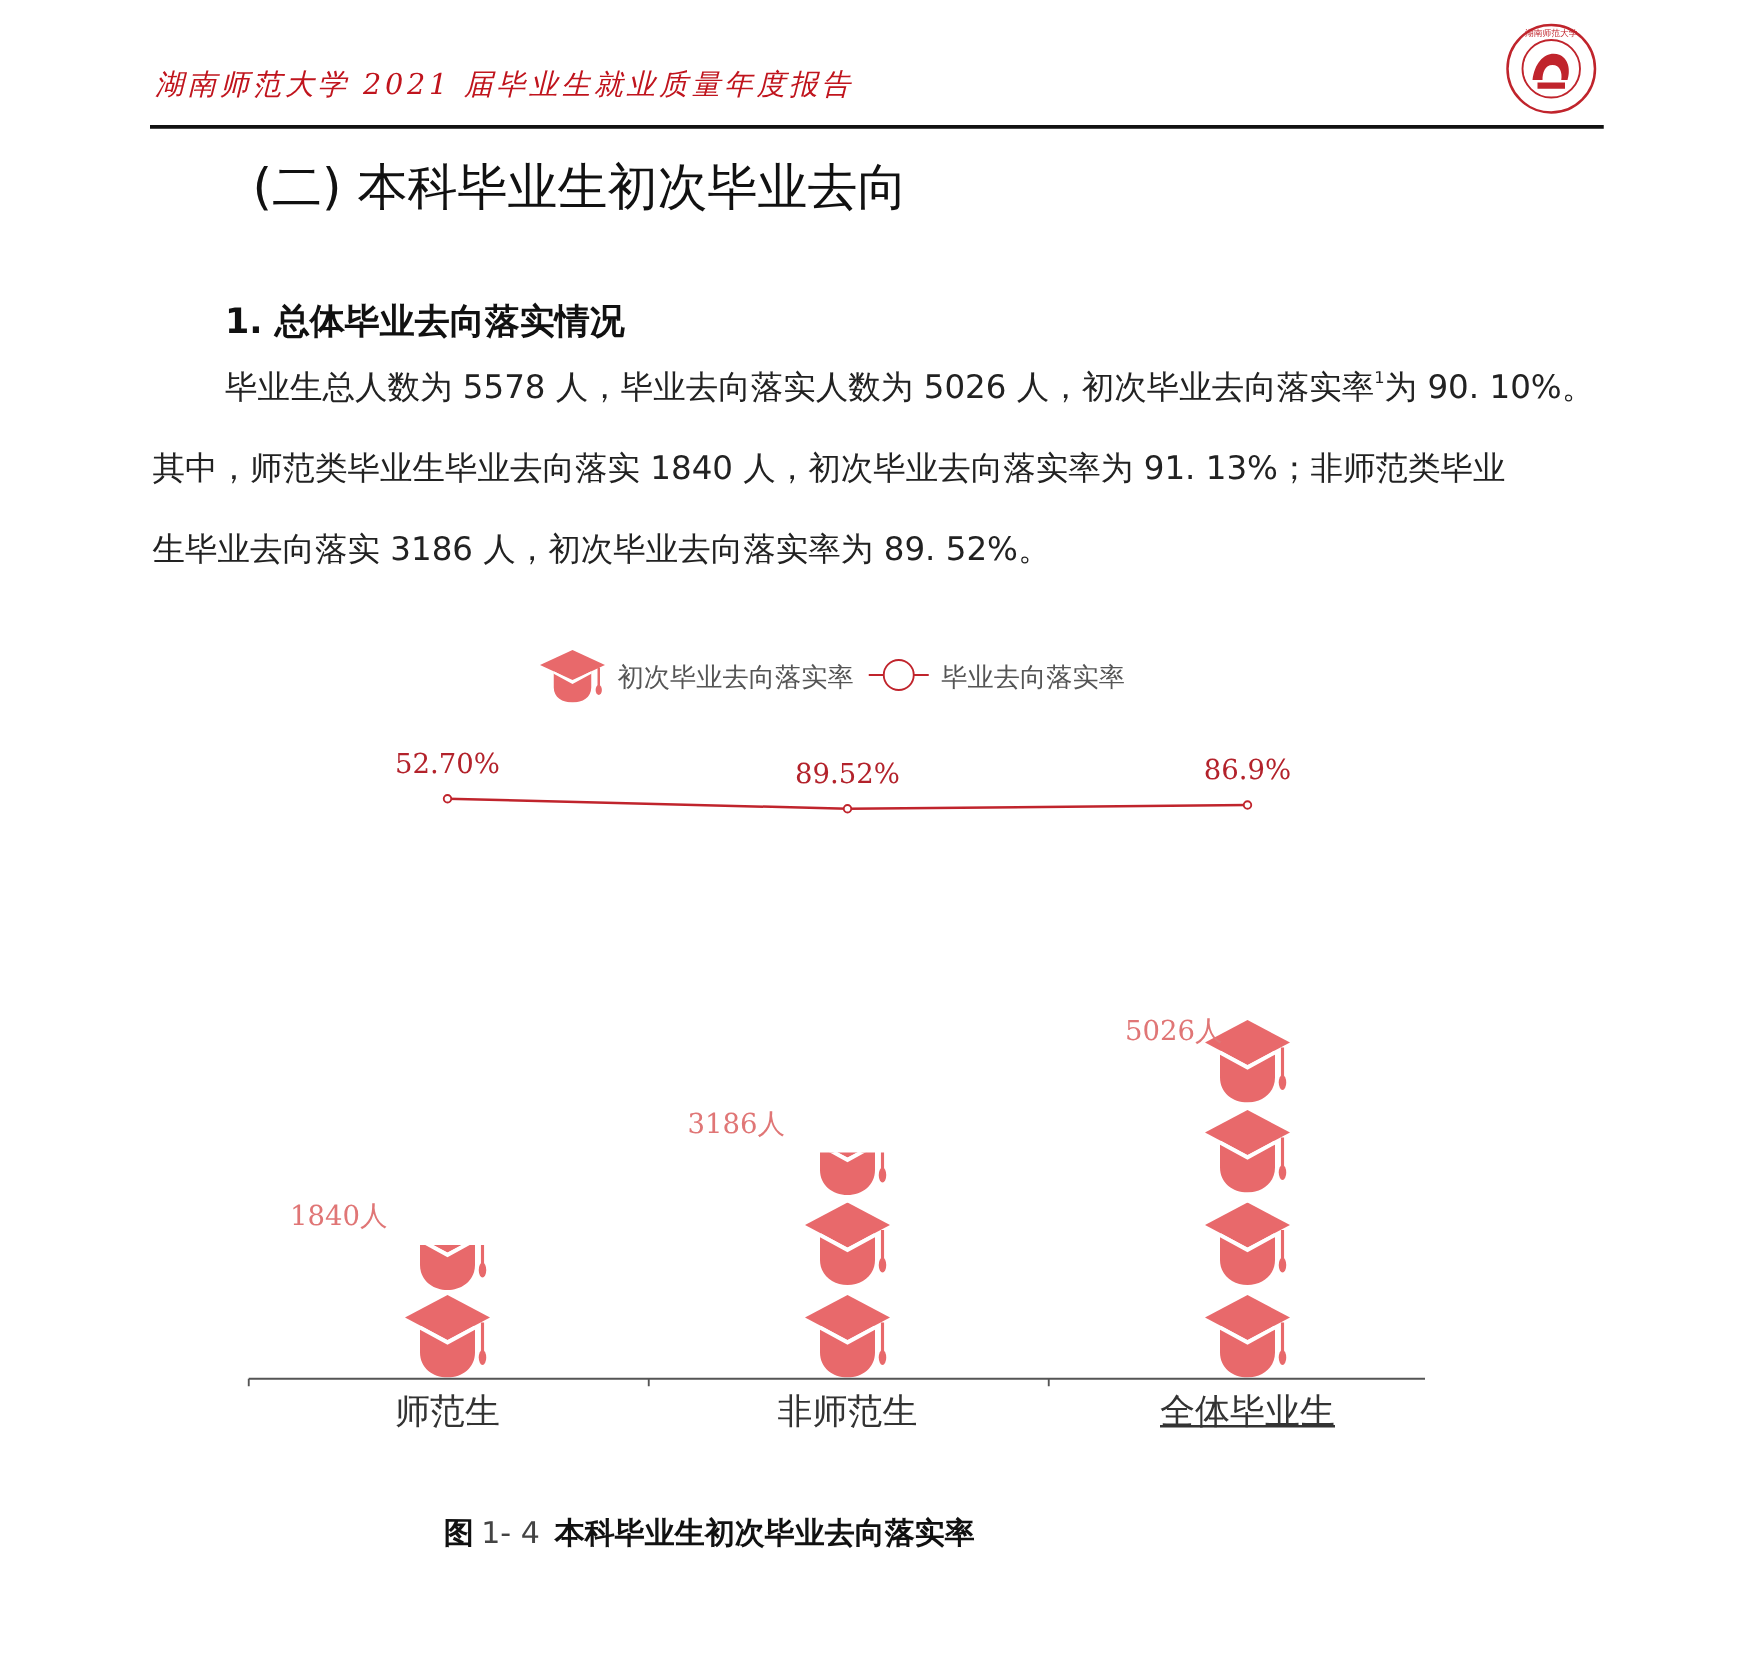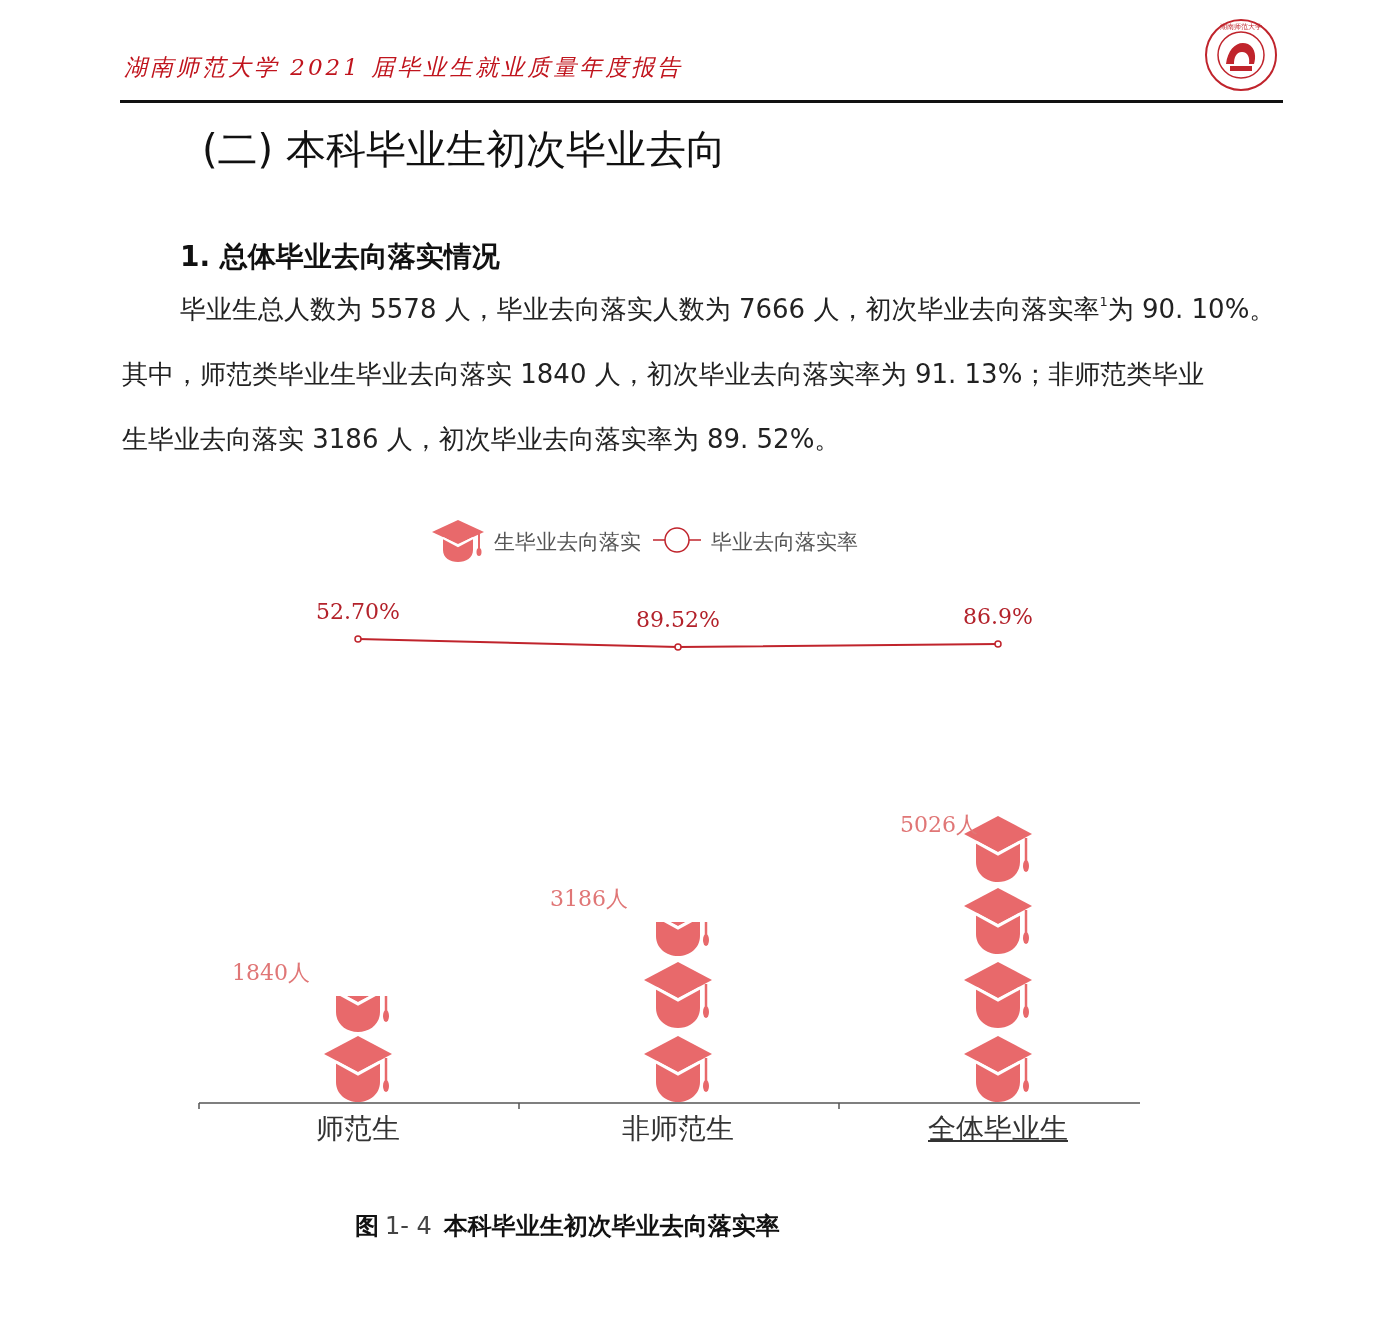--- a/index.html
+++ b/index.html
@@ -39,36 +39,36 @@
     <rect x="26" y="48" width="22" height="5" fill="#c0242c"></rect>
     <text x="37" y="58" font-size="5" fill="#fff" text-anchor="middle" font-family="DejaVu Sans, sans-serif">1938</text>
     <text x="37" y="11" font-size="7" fill="#c0242c" text-anchor="middle" font-family="DejaVu Serif, serif">湖南师范大学</text>
   </svg>
 </div>
 <div class="abs header-rule"></div>
 
 <div class="abs h2">(二) 本科毕业生初次毕业去向</div>
 <div class="abs h3">1. 总体毕业去向落实情况</div>
 
-<div class="abs para p1"><span>毕业生总人数为 5578 人，毕业去向落实人数为 7666 人，初次毕业去向落实率</span><sup>1</sup><span>为 90. 10%。</span></div>
+<div class="abs para p1"><span>毕业生总人数为 5578 人，毕业去向落实人数为 5026 人，初次毕业去向落实率</span><sup>1</sup><span>为 90. 10%。</span></div>
 <div class="abs para p2">其中，师范类毕业生毕业去向落实 1840 人，初次毕业去向落实率为 91. 13%；非师范类毕业</div>
 <div class="abs para p3">生毕业去向落实 3186 人，初次毕业去向落实率为 89. 52%。</div>
 
 <div class="abs legend">
   <div class="legend-item">
     <span>
       <svg width="56" height="44" viewBox="0 0 56 44">
         <polygon points="28,2 54,14 28,26 2,14" fill="#e8696b"></polygon>
         <path d="M13 20 L28 28 L43 20 L43 32 C43 40 36 44 28 44 C20 44 13 40 13 32 Z" fill="#e8696b"></path>
         <path d="M13 20 L28 28 L43 20" stroke="#fff" stroke-width="2" fill="none"></path>
         <line x1="49" y1="16" x2="49" y2="32" stroke="#e8696b" stroke-width="2"></line>
         <ellipse cx="49" cy="34" rx="2.5" ry="4" fill="#e8696b"></ellipse>
       </svg>
     </span>
-    <span>生毕业去向落实</span>
+    <span>初次毕业去向落实率</span>
   </div>
   <div class="legend-item">
     <span>
       <svg width="52" height="30" viewBox="0 0 52 30">
         <line x1="2" y1="15" x2="50" y2="15" stroke="#c0242c" stroke-width="1.5"></line>
         <circle cx="26" cy="15" r="12" fill="#fff" stroke="#c0242c" stroke-width="1.5"></circle>
       </svg>
     </span>
     <span>毕业去向落实率</span>
   </div>

